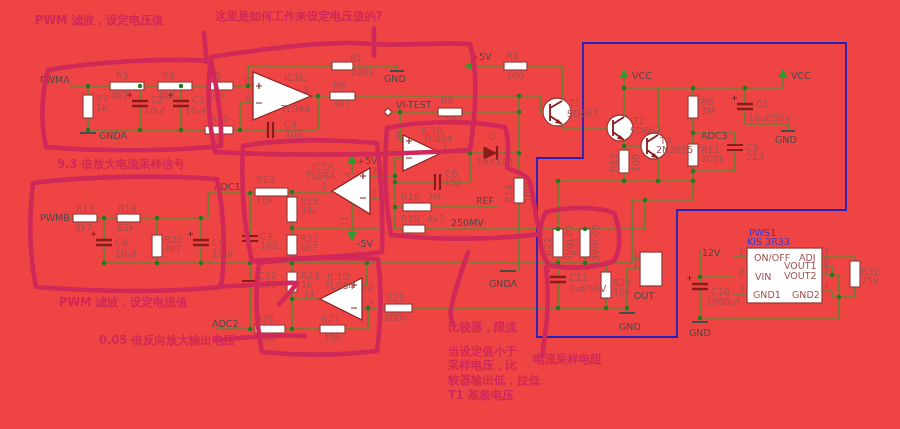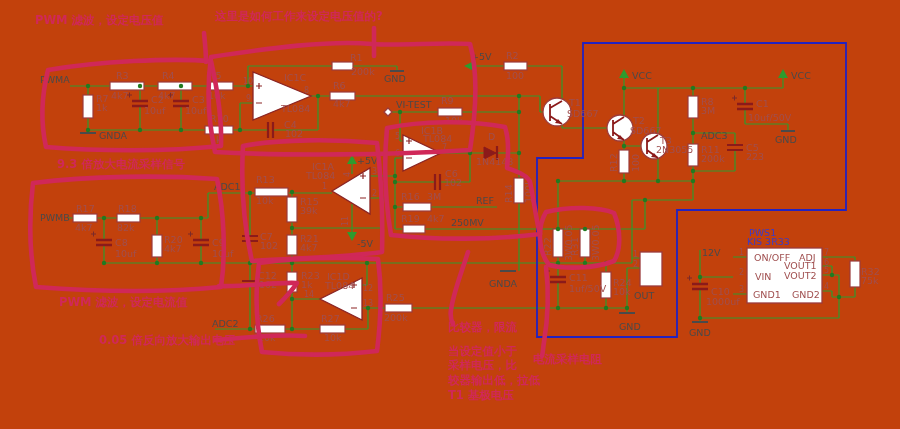--- a/index.html
+++ b/index.html
@@ -1,16 +1,16 @@
 <!DOCTYPE html>
 <html><head>
 <meta charset="utf-8">
 <style>
   html,body{margin:0;padding:0;background:#ffffff;}
-  #stage{position:relative;width:900px;height:429px;background:#c2410c;overflow:hidden;}
+  #stage{position:relative;width:900px;height:429px;background:#ef4444;overflow:hidden;}
   svg{display:block;font-family:"DejaVu Sans", sans-serif;}
   .wire{stroke:#2e9b2e;stroke-width:1.2;fill:none;}
   .gbar{stroke:#4a4a4a;stroke-width:2;fill:none;}
   .rs{fill:#ffffff;stroke:#9b3b3b;stroke-width:1.2;}
   .box{fill:#ffffff;stroke:#9b3b3b;stroke-width:1.3;}
   .cap{stroke:#8b1a1a;stroke-width:2.2;fill:none;}
   .ecap{stroke:#8b1a1a;stroke-width:2.6;fill:none;}
   .plus{stroke:#7a2a2a;stroke-width:1;fill:none;}
   .amp{fill:#ffffff;stroke:#8b2525;stroke-width:1.3;}
   .sgn{stroke:#8b2525;stroke-width:1.2;fill:none;}

